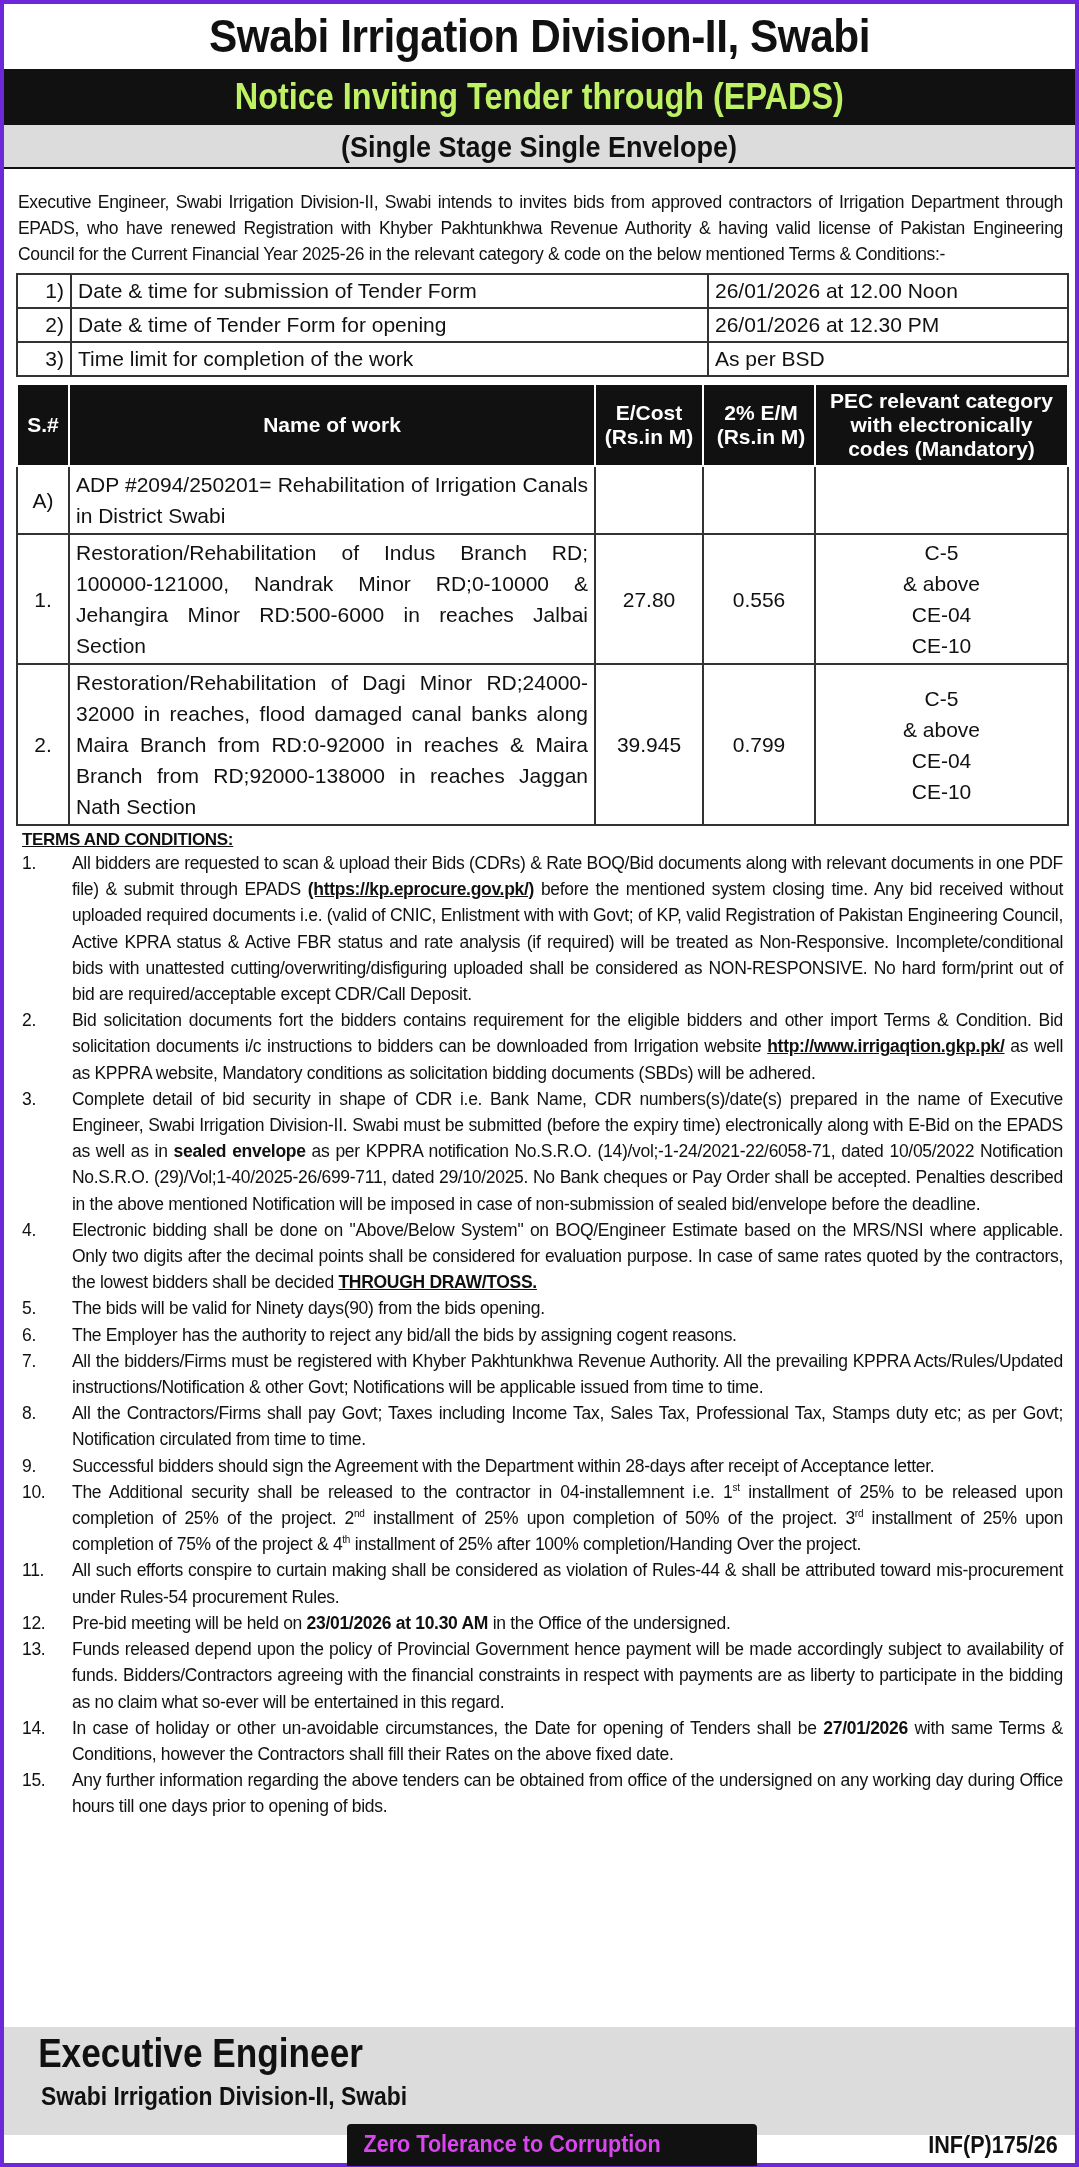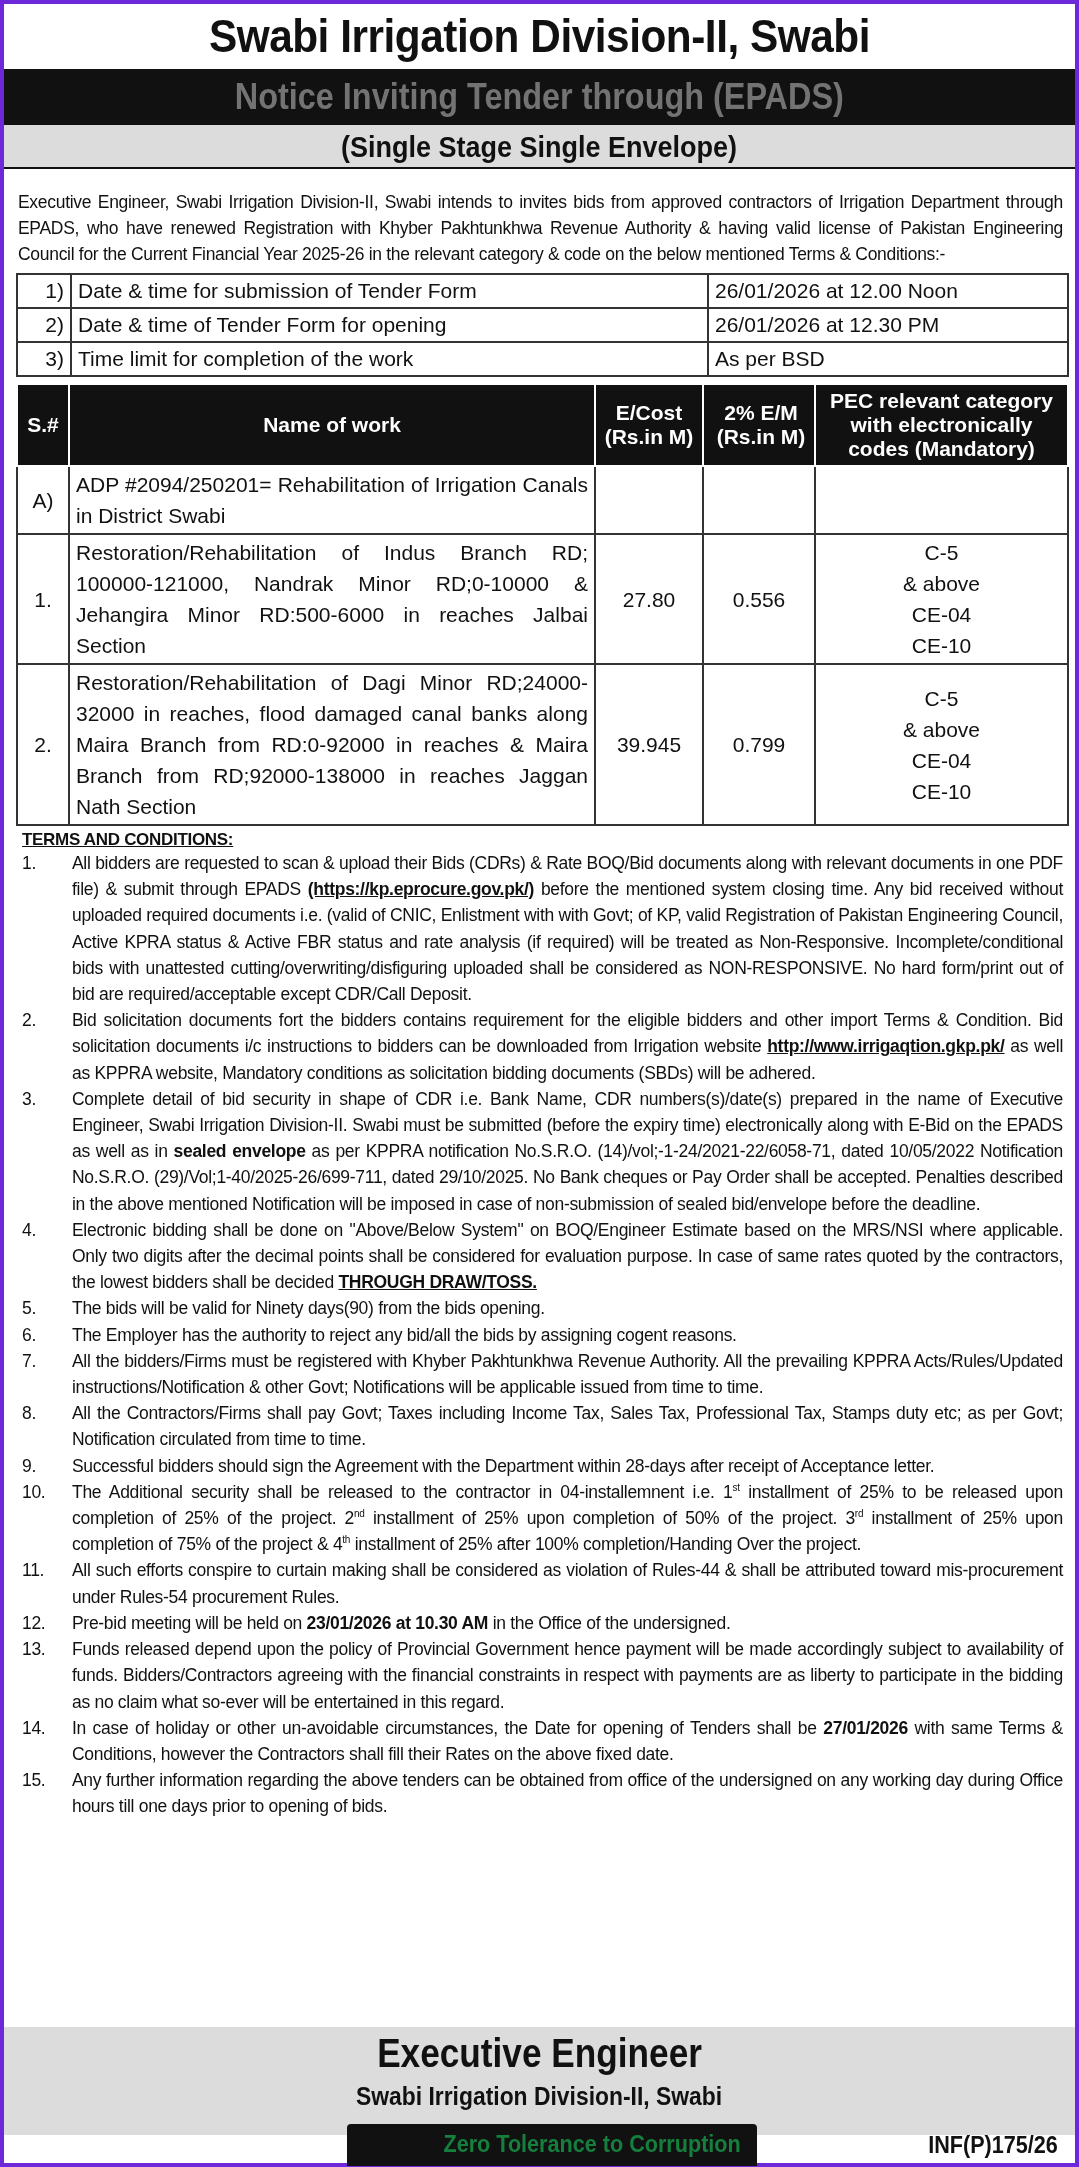--- a/index.html
+++ b/index.html
@@ -7,21 +7,21 @@
     body { font-family: "Liberation Sans", sans-serif; color: #111; }
     .page {
       position: absolute; left: 0; top: 0; width: 1079px; height: 2167px;
       border: 4px solid #6d28d9; background: #fff;
     }
     .title {
       height: 65px; text-align: center; font-weight: bold; font-size: 46px;
       line-height: 65px; letter-spacing: -0.5px; transform: scaleX(0.92);
     }
     .banner {
-      height: 56px; background: #111; color: #737373; text-align: center;
+      height: 56px; background: #111; color: #bef264; text-align: center;
       font-weight: bold; font-size: 36px; line-height: 56px; 
     }
     .banner span, .sub span { display: inline-block; transform: scaleX(0.9); }
     .sub {
       height: 44px; background: #dcdcdc; text-align: center; font-weight: bold;
       font-size: 30px; line-height: 44px; border-bottom: 2px solid #111;
     }
     .intro {
       padding: 20px 12px 6px 14px; font-size: 17.5px; line-height: 26px;
       text-align: justify; letter-spacing: -0.3px;
@@ -47,32 +47,32 @@
     .terms { padding: 4px 12px 0 12px; font-size: 17.5px; letter-spacing: -0.3px; margin-left: 6px; }
     .terms-heading { font-weight: bold; text-decoration: underline; font-size: 17px; line-height: 20px; }
     .term { display: flex; line-height: 26.2px; }
     .term .n { width: 50px; flex: 0 0 50px; }
     .term .t { flex: 1; text-align: justify; }
     .term b { font-weight: bold; }
     .link { font-weight: bold; text-decoration: underline; }
     sup { font-size: 10px; vertical-align: super; line-height: 0; }
     .signature {
       position: absolute; left: 0; right: 0; top: 2023px; height: 108px;
-      background: #dcdcdc; text-align: center;
+      background: #dcdcdc;  padding-left: 12px;
     }
     .sig-title { font-weight: bold; font-size: 40px; line-height: 52px; }
     .sig-title span, .sig-sub span { display: inline-block; transform: scaleX(0.88); }
     .sig-sub { font-weight: bold; font-size: 26px; line-height: 34px; }
     .footer-bar {
       position: absolute; left: 0; right: 0; top: 2119px; height: 44px;
     }
     .zero {
       position: absolute; left: 343px; top: 1px; width: 410px; height: 42px;
-      background: #111; color: #15803d; font-weight: bold; font-size: 24px; line-height: 40px;
-      text-align: right; border-radius: 4px 4px 0 0;
+      background: #111; color: #d946ef; font-weight: bold; font-size: 24px; line-height: 40px;
+      text-align: left; border-radius: 4px 4px 0 0;
     }
     .zero span, .inf span { display: inline-block; transform: scaleX(0.9); }
     .inf {
       position: absolute; right: 10px; top: 2px; font-weight: bold; font-size: 24px; line-height: 40px;
     }
   </style>
 </head>
 <body>
 
 <div class="page">

